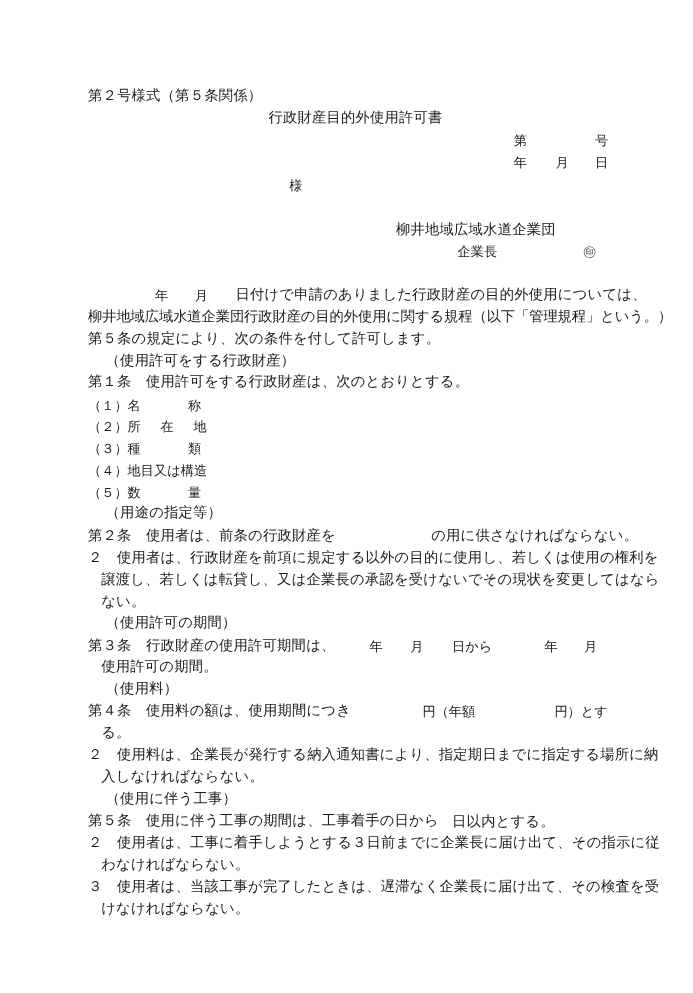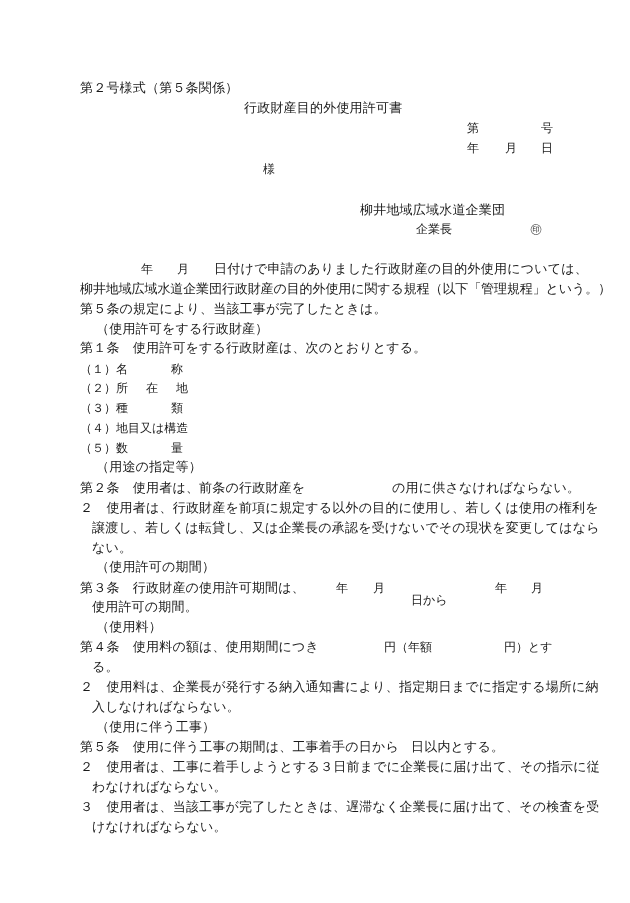--- a/index.html
+++ b/index.html
@@ -27,21 +27,21 @@
 <div class="abs" style="left:263px;top:162px;">様</div>
 
 <div class="ln" style="left:360px;top:203px;">柳井地域広域水道企業団</div>
 <div class="abs" style="left:372px;top:222px;margin-left:44px;">企業長</div>
 <div class="abs" style="left:530px;top:222px;">㊞</div>
 
 <div class="abs" style="left:141px;top:262px;">年</div>
 <div class="abs" style="left:177px;top:262px;">月</div>
 <div class="ln" style="left:214px;top:262px;">日付けで申請のありました行政財産の目的外使用については、</div>
 <div class="ln" style="left:80px;top:282px;letter-spacing:-0.1px;">柳井地域広域水道企業団行政財産の目的外使用に関する規程（以下「管理規程」という。）</div>
-<div class="ln" style="left:80px;top:302px;">第５条の規定により、当該工事が完了したときは。</div>
+<div class="ln" style="left:80px;top:302px;">第５条の規定により、次の条件を付して許可します。</div>
 
 <div class="ln" style="left:96px;top:322px;">（使用許可をする行政財産）</div>
 <div class="ln" style="left:80px;top:341px;">第１条　使用許可をする行政財産は、次のとおりとする。</div>
 
 <div>
   <div>
     <span class="abs" style="left:80px;top:362px;">（１）</span>
     <span class="abs" style="left:116px;top:362px;letter-spacing:-1px;">名　　　　称</span>
   </div>
   <div>
@@ -66,21 +66,21 @@
 <div class="ln" style="left:80px;top:481px;">第２条　使用者は、前条の行政財産を</div>
 <div class="ln" style="left:392px;top:481px;">の用に供さなければならない。</div>
 <div class="ln" style="left:80px;top:501px;">２　使用者は、行政財産を前項に規定する以外の目的に使用し、若しくは使用の権利を</div>
 <div class="ln" style="left:92px;top:521px;">譲渡し、若しくは転貸し、又は企業長の承認を受けないでその現状を変更してはなら</div>
 <div class="ln" style="left:92px;top:541px;">ない。</div>
 
 <div class="ln" style="left:96px;top:560px;">（使用許可の期間）</div>
 <div class="ln" style="left:80px;top:581px;">第３条　行政財産の使用許可期間は、</div>
 <span class="abs" style="left:336px;top:581px;">年</span>
 <span class="abs" style="left:373px;top:581px;">月</span>
-<span class="abs" style="left:411px;top:581px;margin-top:12px;">日から</span>
+<span class="abs" style="left:411px;top:581px;">日から</span>
 <span class="abs" style="left:495px;top:581px;">年</span>
 <span class="abs" style="left:531px;top:581px;">月</span>
 <div class="ln" style="left:92px;top:600px;">使用許可の期間。</div>
 
 <div class="ln" style="left:96px;top:620px;">（使用料）</div>
 <div class="ln" style="left:80px;top:640px;">第４条　使用料の額は、使用期間につき</div>
 <span class="abs" style="left:384px;top:640px;">円（年額</span>
 <span class="abs" style="left:504px;top:640px;">円）とす</span>
 <div class="ln" style="left:92px;top:660px;">る。</div>
 <div class="ln" style="left:80px;top:680px;">２　使用料は、企業長が発行する納入通知書により、指定期日までに指定する場所に納</div>

